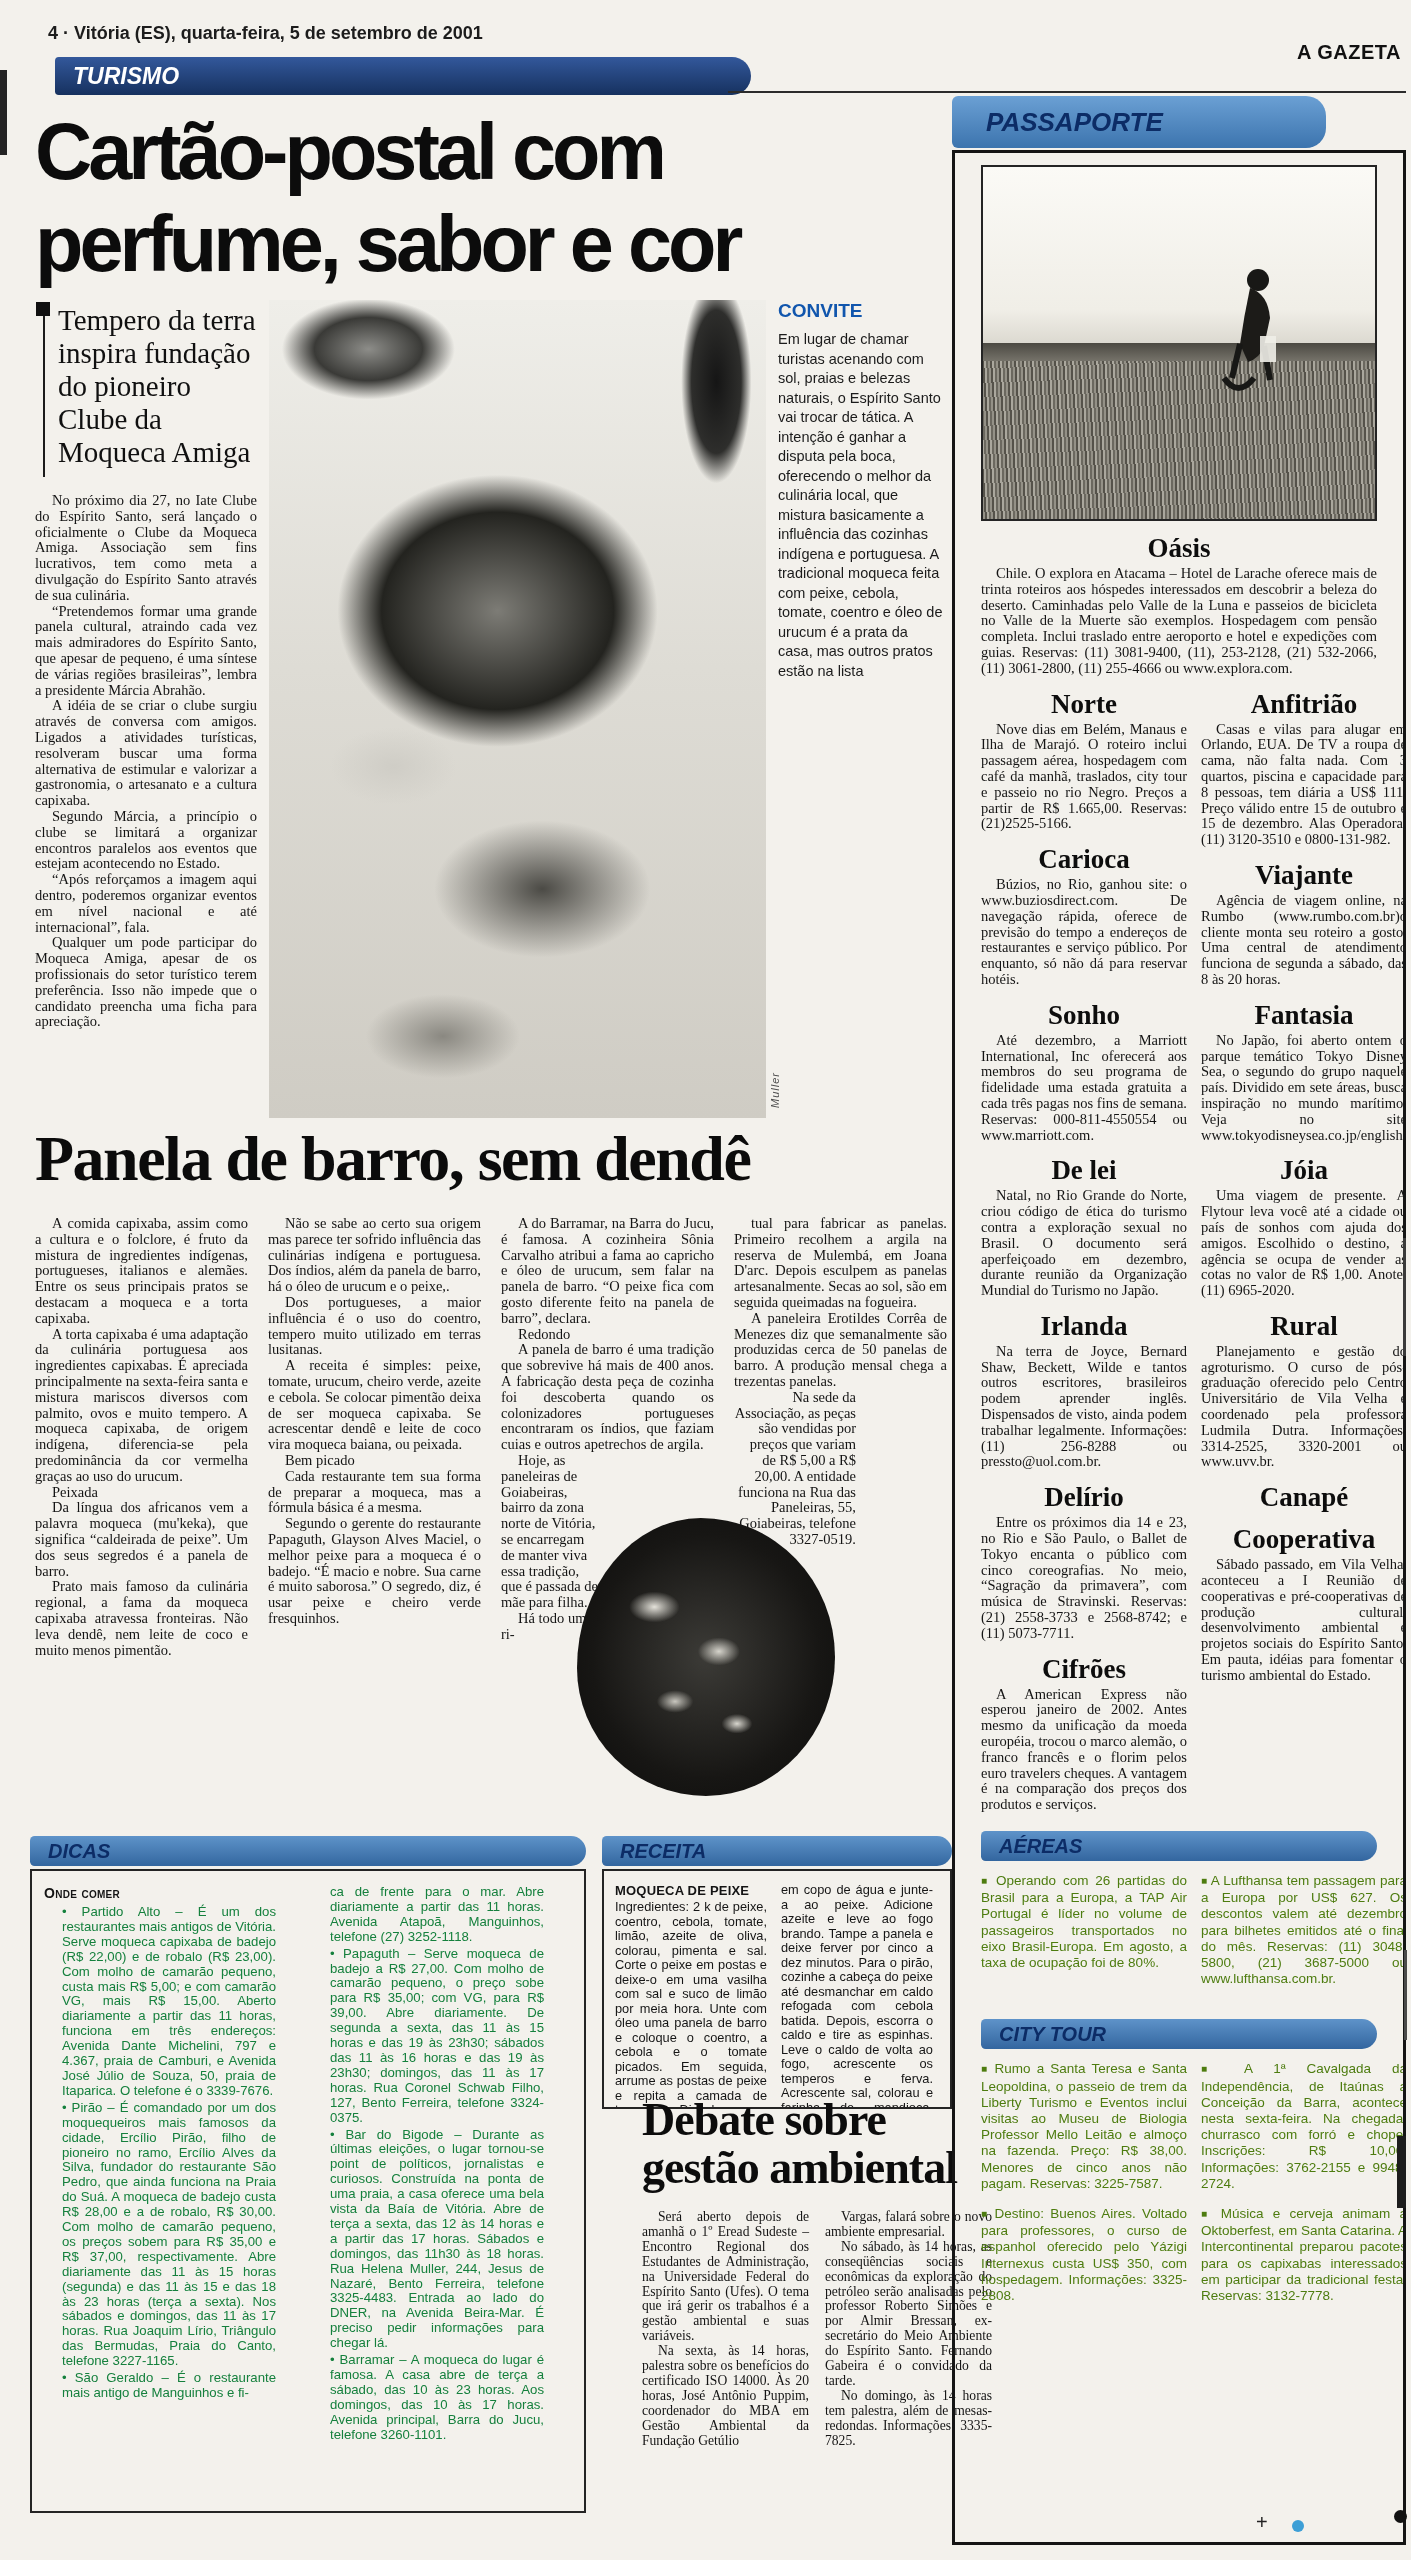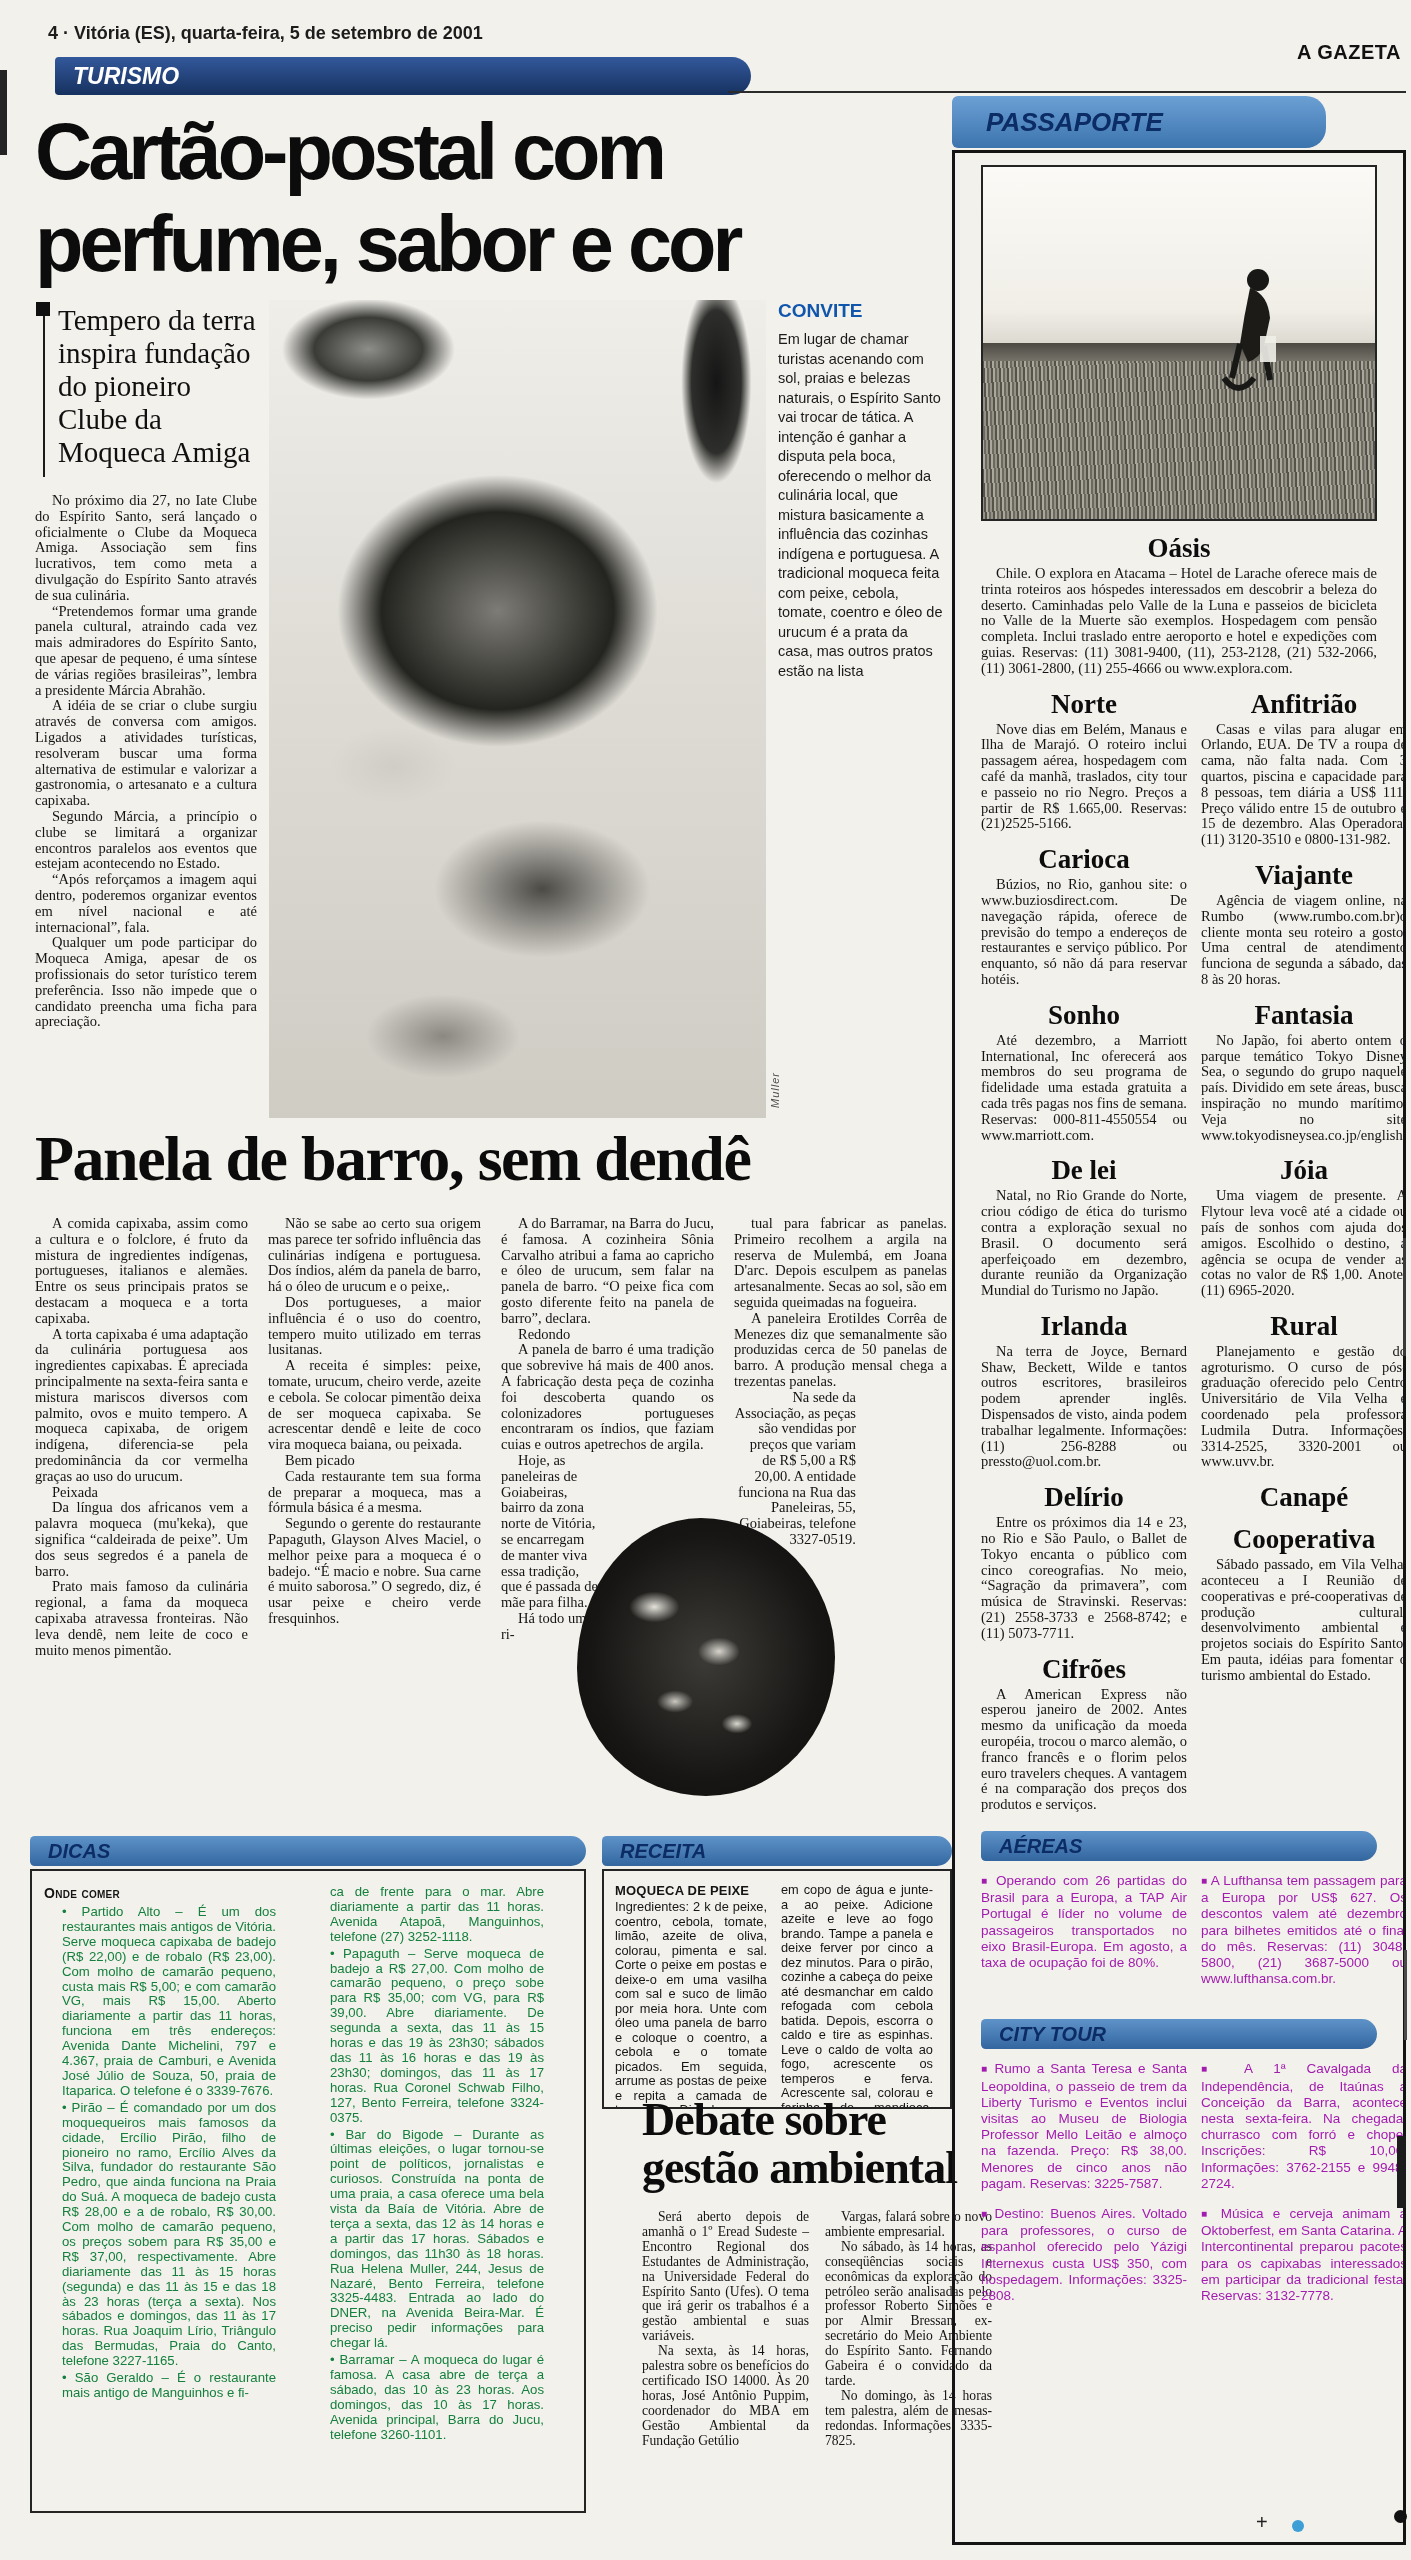--- a/index.html
+++ b/index.html
@@ -88,21 +88,21 @@
           background:repeating-linear-gradient(86deg,#949187 0 2px,#55524a 2px 4px,#aaa79d 4px 6px,#6b685f 6px 8px);}
   .pp-rider{position:absolute;left:58%;top:28%;width:90px;height:140px;}
   
   .sec-head{text-align:center;font:bold 27px/30px "Liberation Serif",serif;margin:12px 0 3px;color:#0d0d0d;}
   .pass-lead p,.pass-col p{margin:0;font:14.5px/15.8px "Liberation Serif",serif;text-align:justify;text-indent:15px;}
   .pass-cols{display:flex;gap:14px;}
   .pass-col{width:206px;flex:none;}
   .badge-bar{width:100%;box-sizing:border-box;margin:18px 0 12px;height:30px;font-size:20px;}
   .brief-cols{display:flex;gap:14px;font-family:"Liberation Sans",sans-serif;}
   .brief-col{width:206px;flex:none;}
-  .brief-col p{margin:0 0 14px;font:13.5px/16.2px "Liberation Sans",sans-serif;text-align:justify;color:#a21caf;}
+  .brief-col p{margin:0 0 14px;font:13.5px/16.2px "Liberation Sans",sans-serif;text-align:justify;color:#4d7c0f;}
   .brief-col p::before{content:"■ ";font-size:10px;position:relative;top:-1px;}
   
   .mark-plus{left:1256px;top:2512px;font:20px/20px "Liberation Sans",sans-serif;color:#222;}
   .dot{border-radius:50%;}
   .dot-blue{left:1292px;top:2520px;width:12px;height:12px;background:#3d9fd6;}
   .dot-black{left:1394px;top:2510px;width:13px;height:13px;background:#111;}
   .art-left{left:0;top:70px;width:7px;height:85px;background:#242424;}
   .art-r1{left:1403px;top:1238px;width:3px;height:118px;background:#3a3a3a;}
   .art-r2{left:1397px;top:2136px;width:9px;height:72px;background:#1c1c1c;}
   .art-r3{left:1404px;top:1950px;width:3px;height:90px;background:#4a4a4a;}

